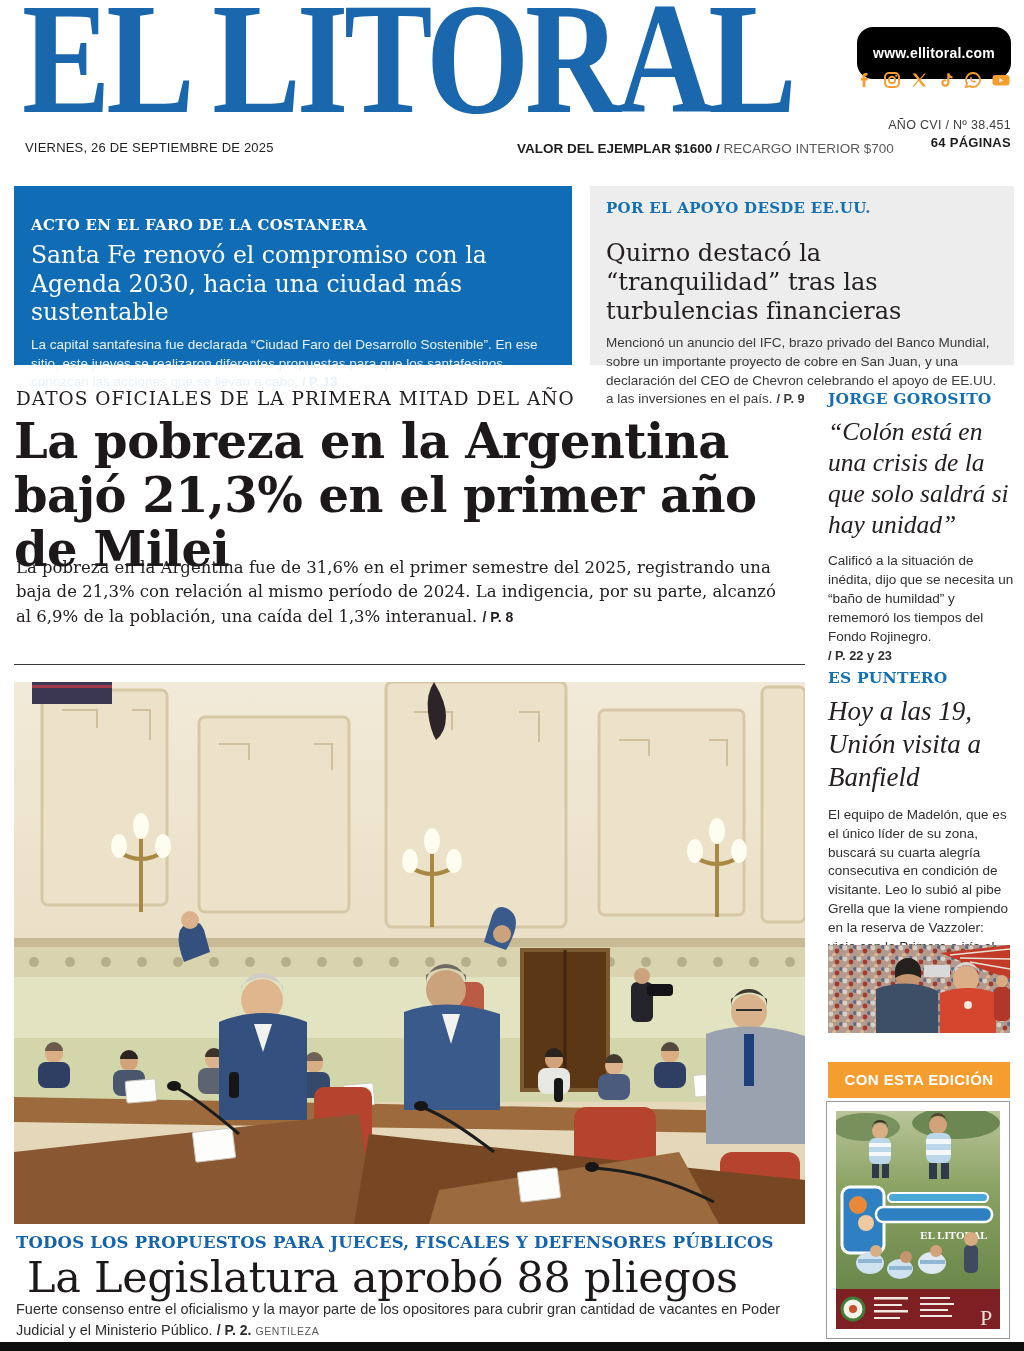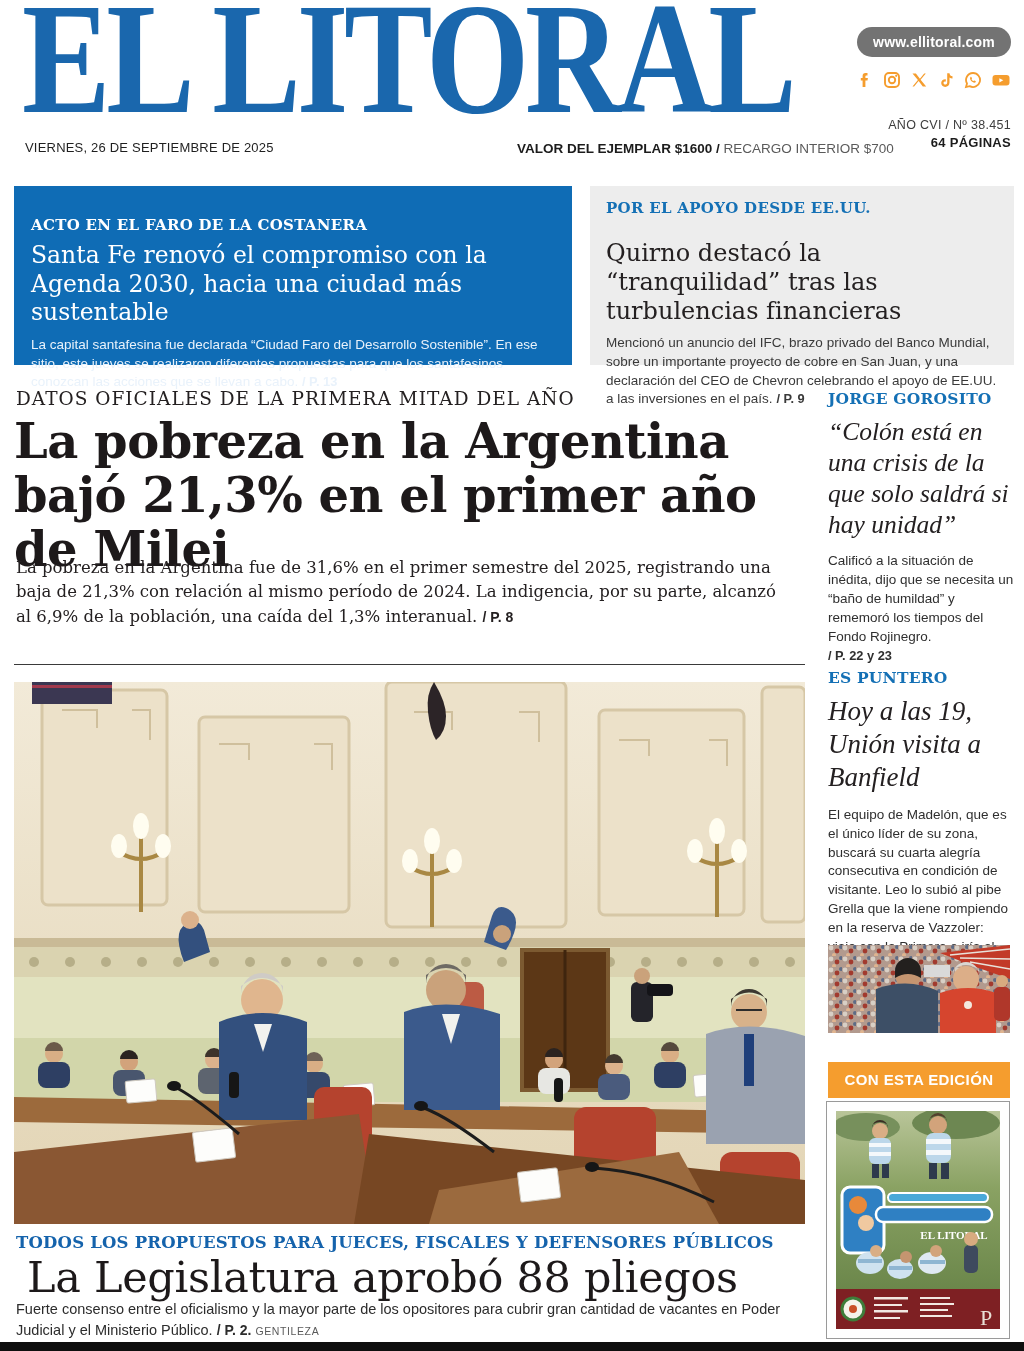--- a/index.html
+++ b/index.html
@@ -2,22 +2,22 @@
 <html lang="es"><head>
 <meta charset="utf-8">
 <style>
   html,body{margin:0;padding:0;background:#d8d8d8;}
   .page{position:relative;width:1024px;height:1351px;background:#ffffff;overflow:hidden;
         font-family:"Liberation Sans",sans-serif;margin:0 auto;}
   
   .masthead-title{position:absolute;left:22px;top:-20px;color:#1a67ad;
     font-family:"Liberation Serif",serif;font-weight:bold;font-size:158px;line-height:158px;
     letter-spacing:-5px;white-space:nowrap;transform:scaleX(0.84);transform-origin:left top;}
-  .web-pill{position:absolute;right:13px;top:27px;background:#737373;color:#fff;
-    font-weight:bold;font-size:14px;padding:7px 16px;border-radius:16px;letter-spacing:.2px;}
+  .web-pill{position:absolute;right:13px;top:27px;background:#000000;color:#fff;
+    font-weight:bold;font-size:14px;padding:18px 16px;border-radius:16px;letter-spacing:.2px;}
   .social-row{position:absolute;right:13px;top:71px;display:flex;gap:9px;align-items:center;}
   .social-row svg{display:block;}
   .edition-line{position:absolute;right:13px;top:118px;font-size:12.5px;color:#3d3d3d;letter-spacing:.3px;}
   .pages-line{position:absolute;right:13px;top:135px;font-size:13px;font-weight:bold;color:#1c1c1c;letter-spacing:.3px;}
   .date-line{position:absolute;left:25px;top:140px;font-size:13px;color:#1f1f1f;letter-spacing:.2px;}
   .price-line{position:absolute;left:517px;top:141px;font-size:13.5px;color:#1c1c1c;}
   .price-line .bold{font-weight:bold;}
   .price-line .light{color:#5a5a5a;}
   
   .box-blue{position:absolute;left:14px;top:186px;width:558px;height:179px;background:#0f6cb5;

